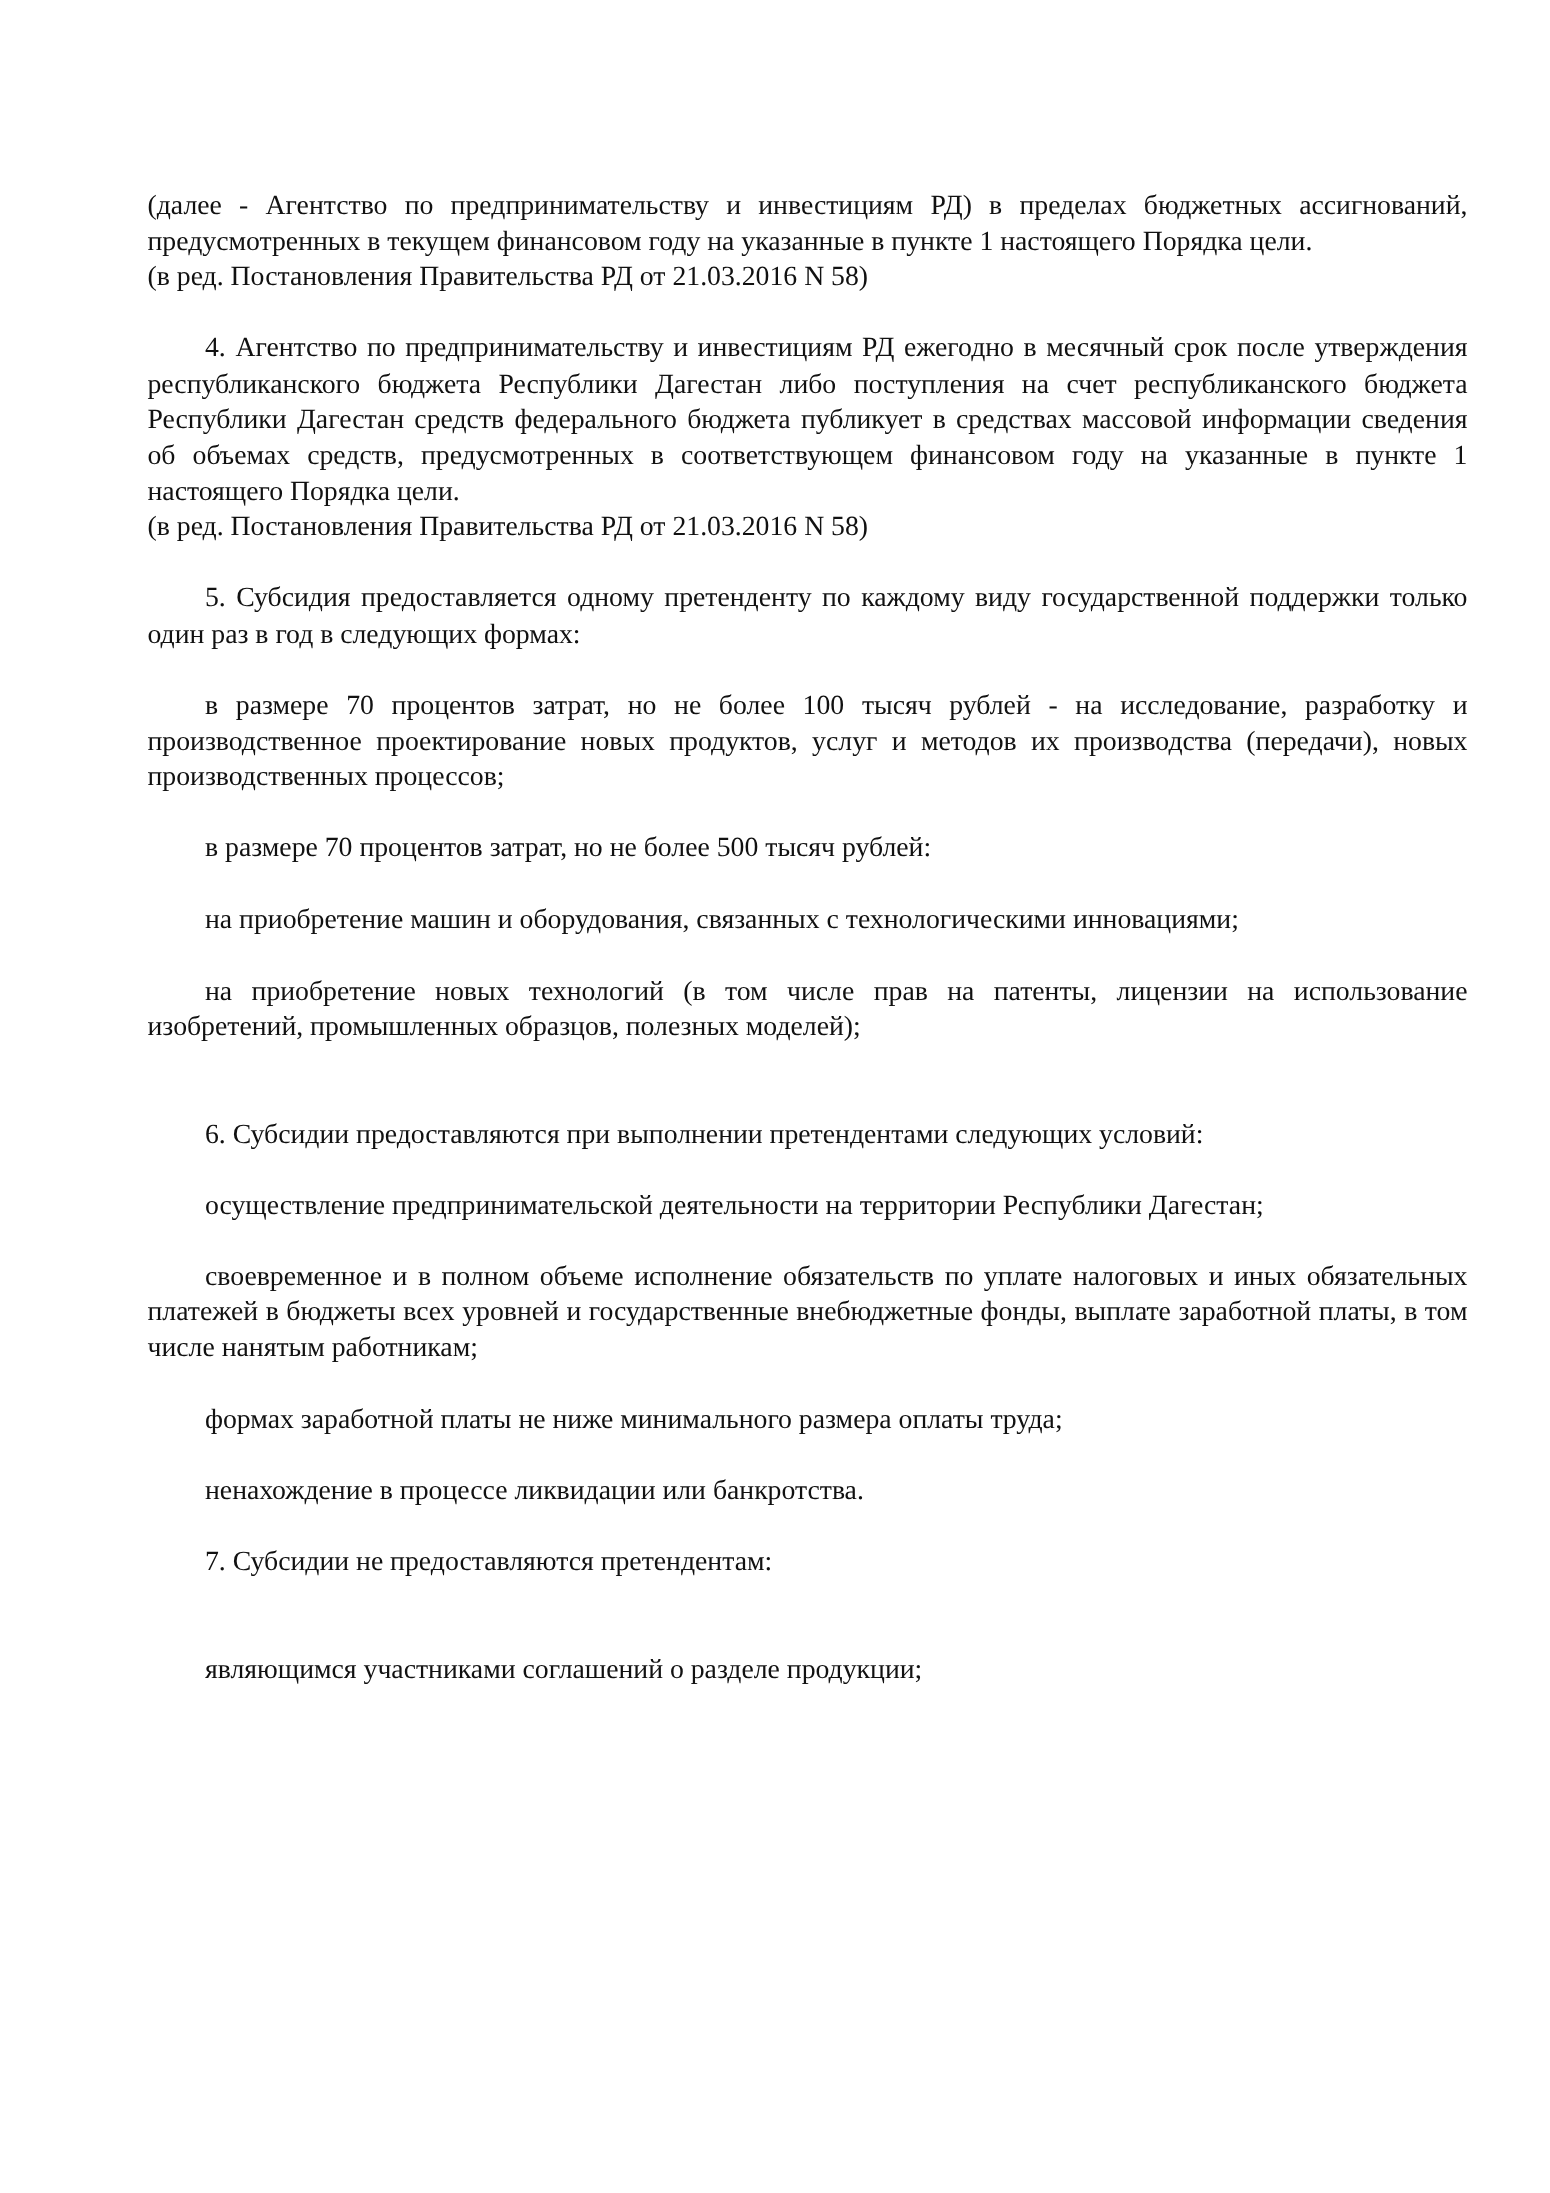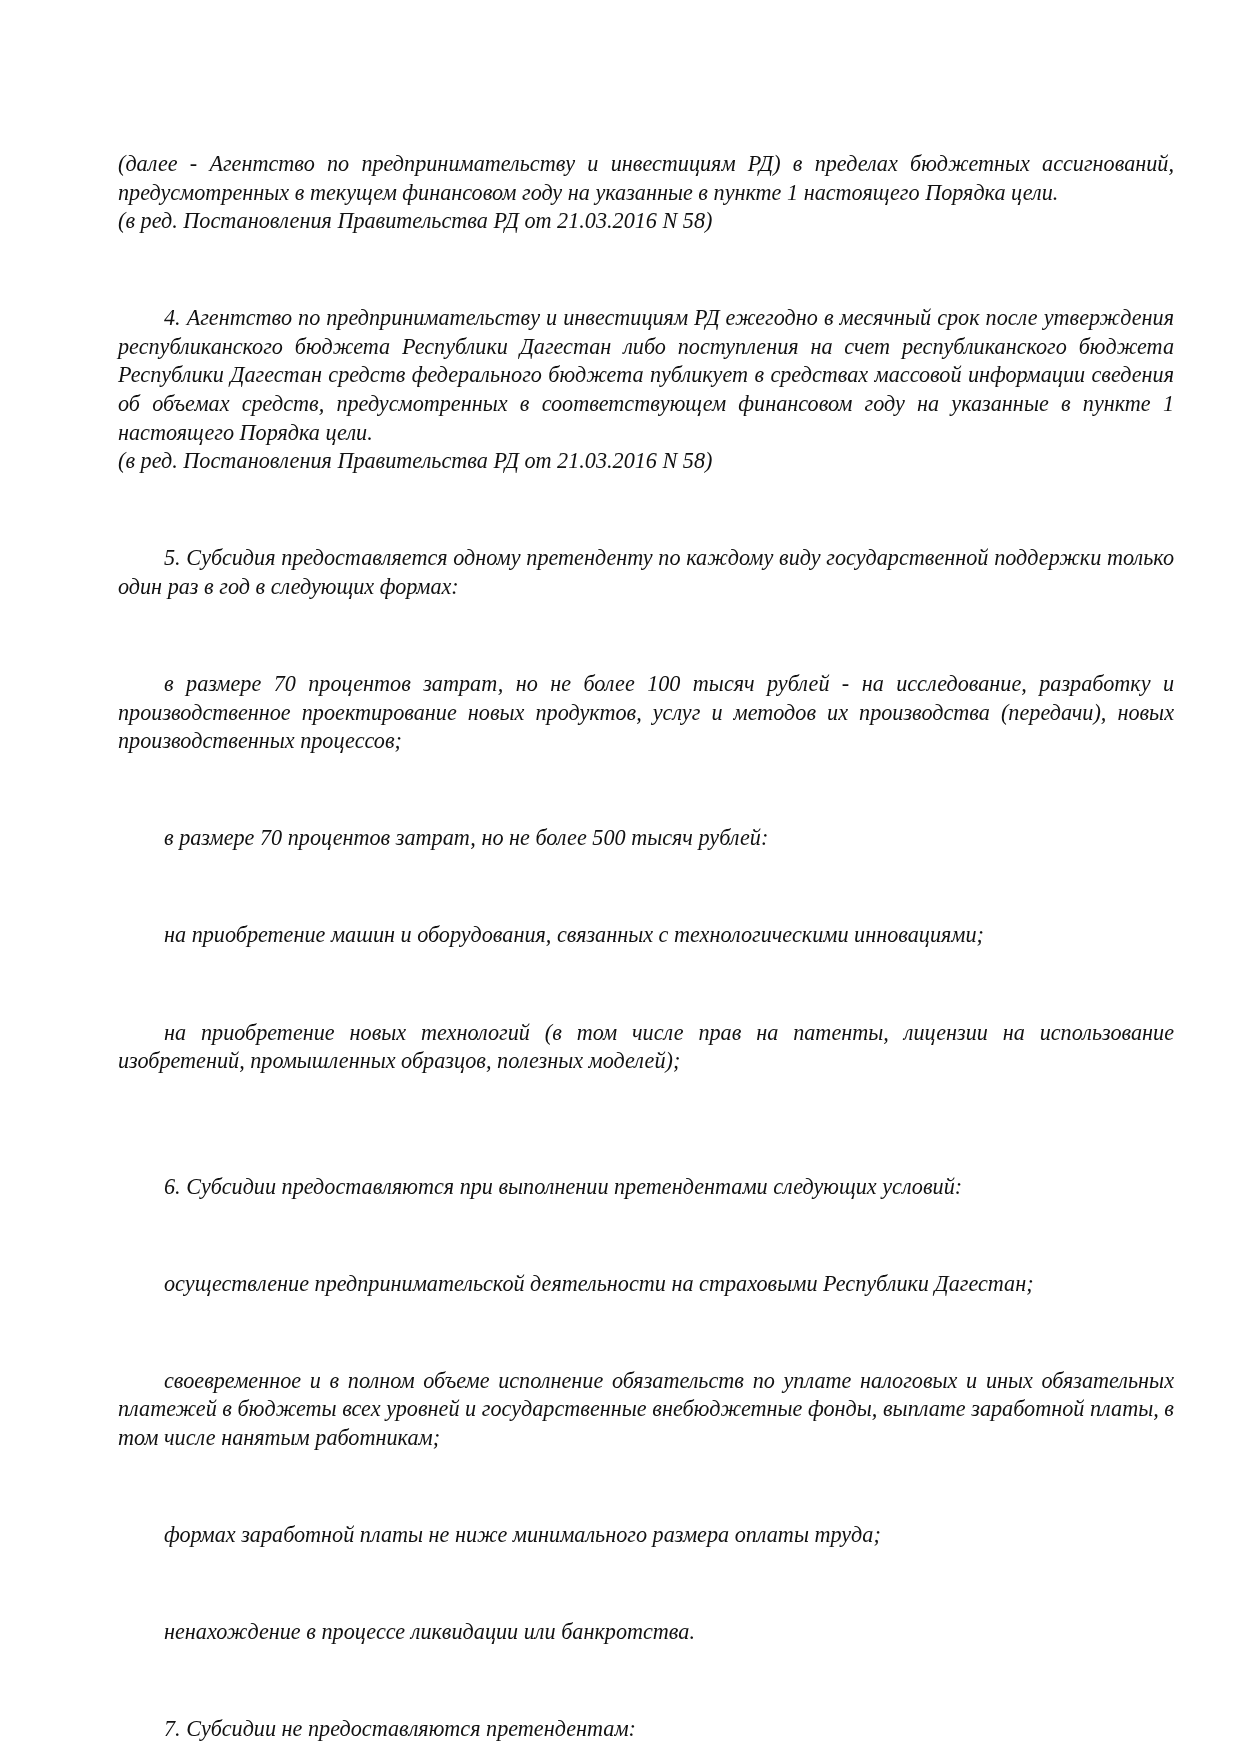--- a/index.html
+++ b/index.html
@@ -19,25 +19,23 @@
       position: absolute;
       left: 118px;
       top: 150px;
       width: 1056px;
     }
     .para {
       font-size: 22.2px;
       line-height: 28.6px;
       text-align: justify;
       margin: 0;
-      font-style: italic;
     }
     .para.indent {
       text-indent: 46px;
-      margin-top: 40px;
     }
     .gap {
       height: 28.5px;
     }
   </style>
 </head>
 <body>
 
 <div class="page">
 
@@ -71,21 +69,21 @@
 
   <div class="gap"></div>
 
 
   <div class="gap"></div>
 
   <p class="para indent">6. Субсидии предоставляются при выполнении претендентами следующих условий:</p>
 
   <div class="gap"></div>
 
-  <p class="para indent">осуществление предпринимательской деятельности на страховыми Республики Дагестан;</p>
+  <p class="para indent">осуществление предпринимательской деятельности на территории Республики Дагестан;</p>
 
   <div class="gap"></div>
 
   <p class="para indent">своевременное и в полном объеме исполнение обязательств по уплате налоговых и иных обязательных платежей в бюджеты всех уровней и государственные внебюджетные фонды, выплате заработной платы, в том числе нанятым работникам;</p>
 
   <div class="gap"></div>
 
   <p class="para indent">формах заработной платы не ниже минимального размера оплаты труда;</p>
 
   <div class="gap"></div>

